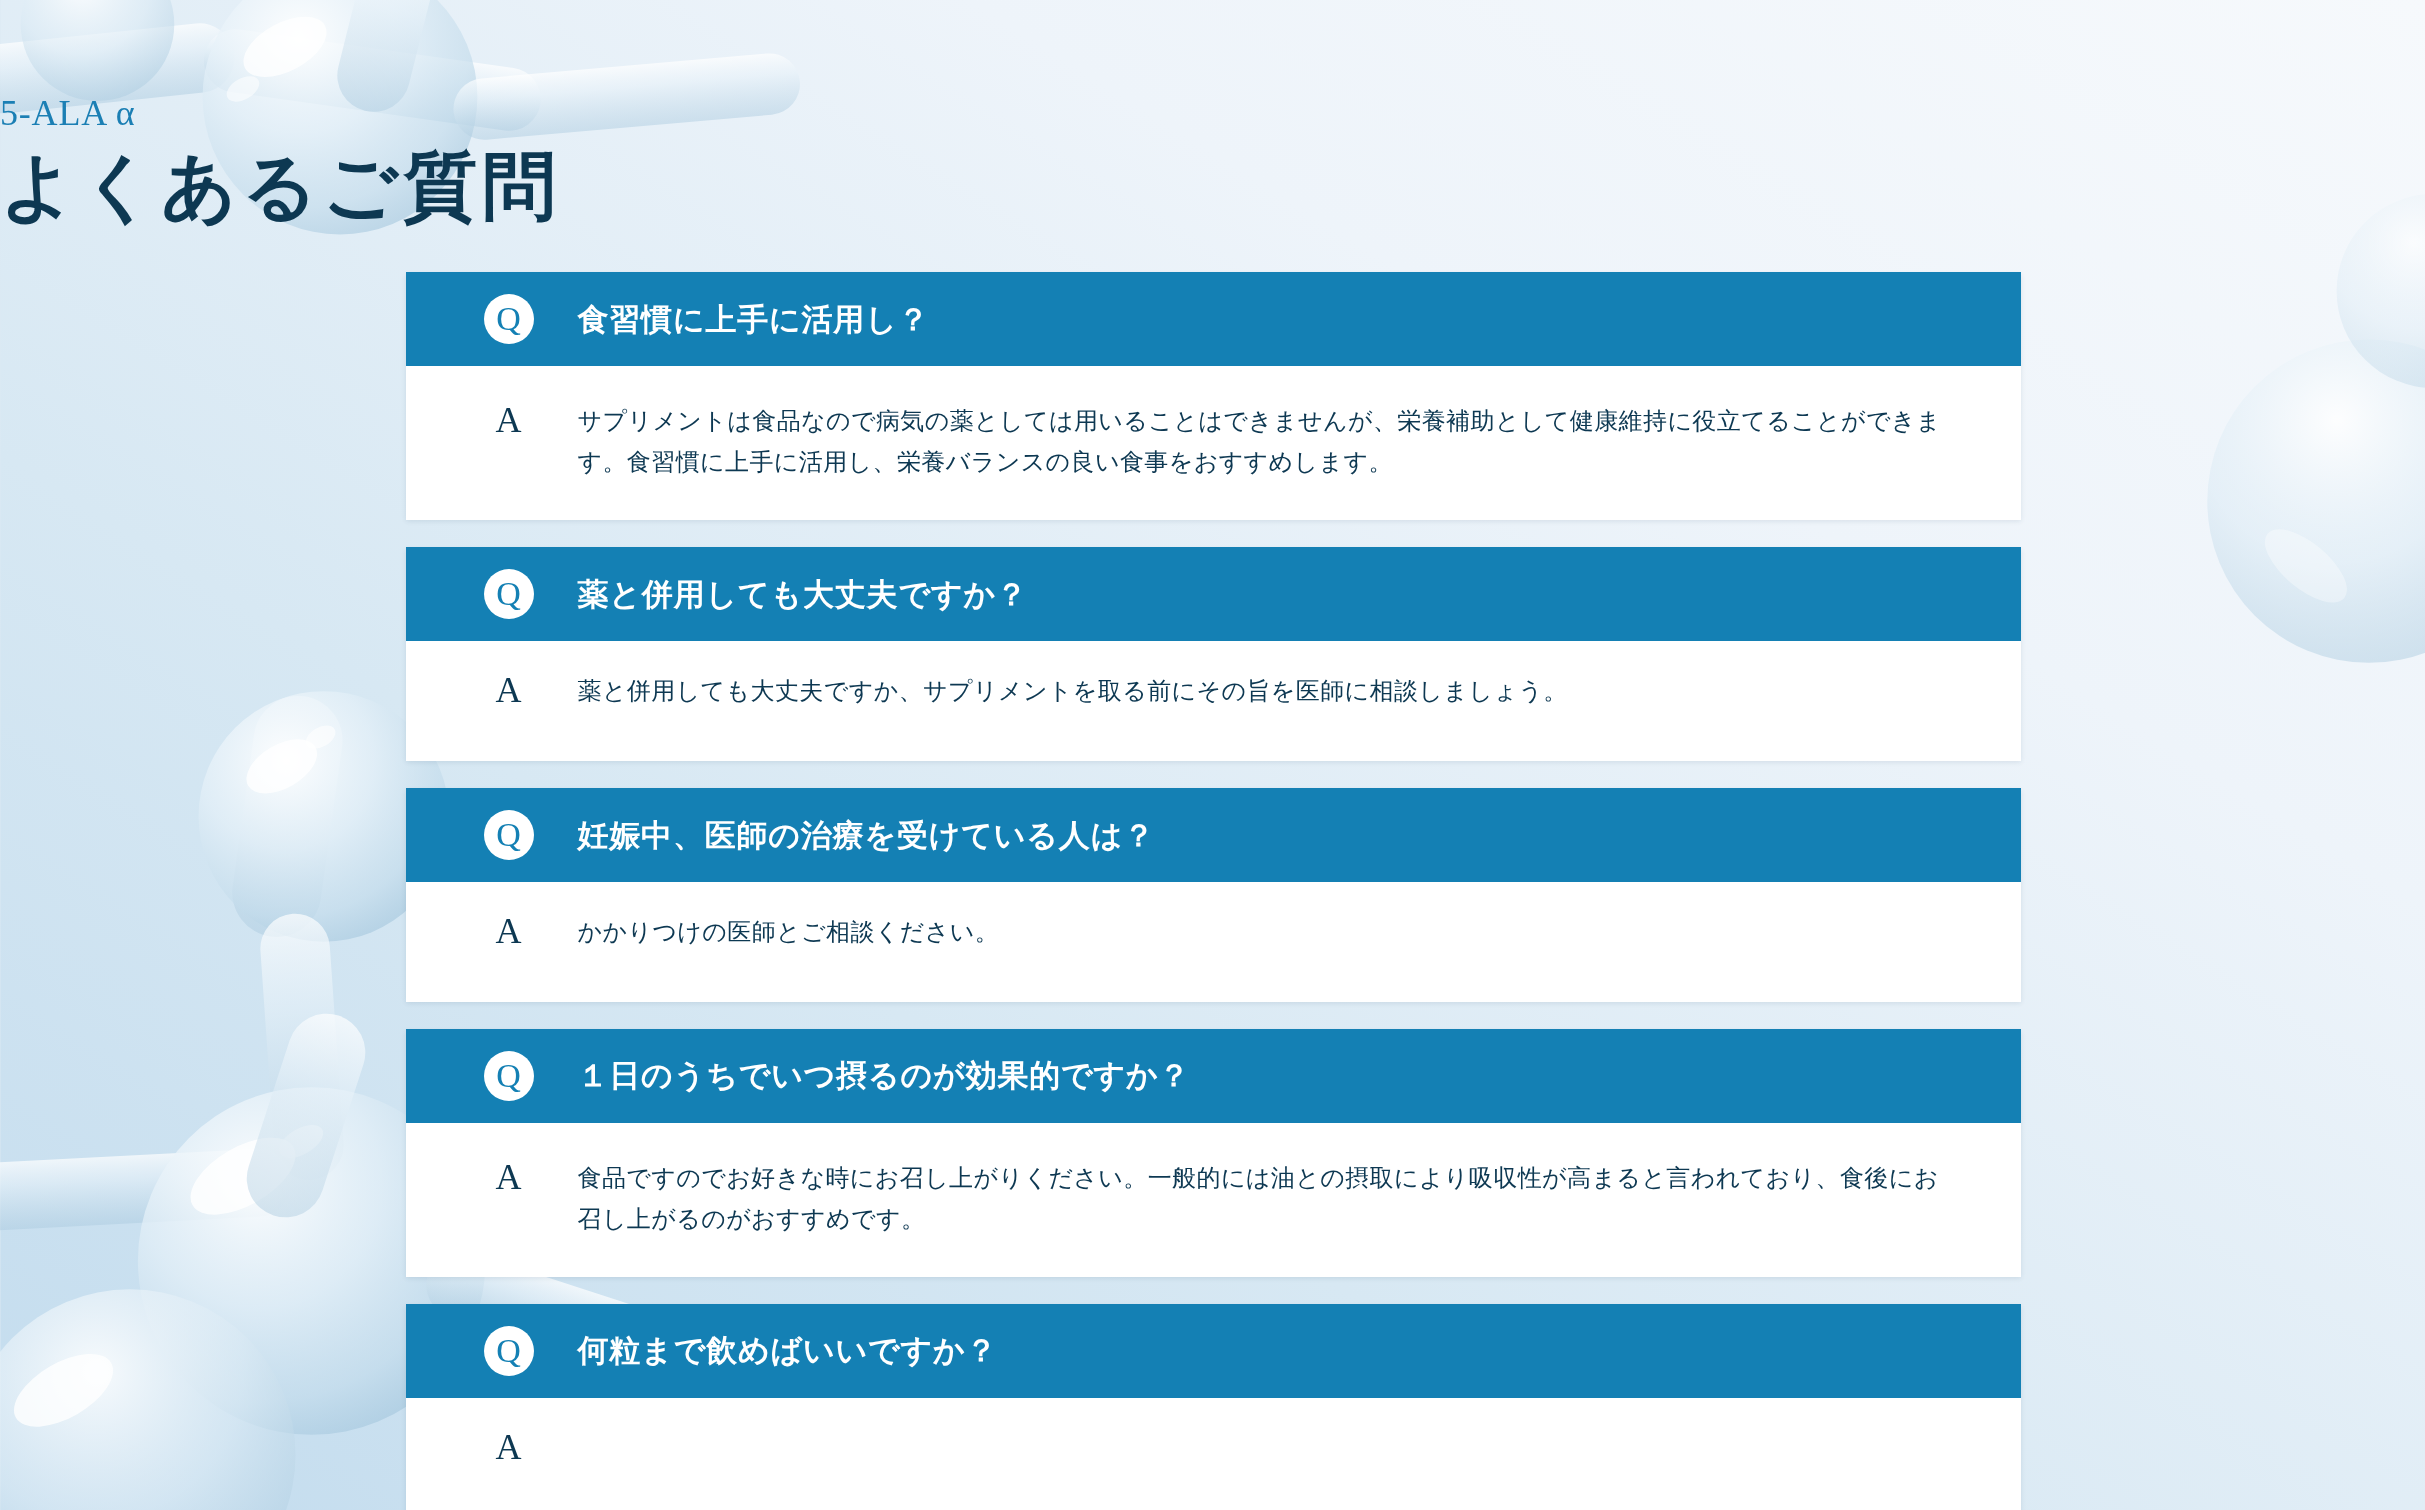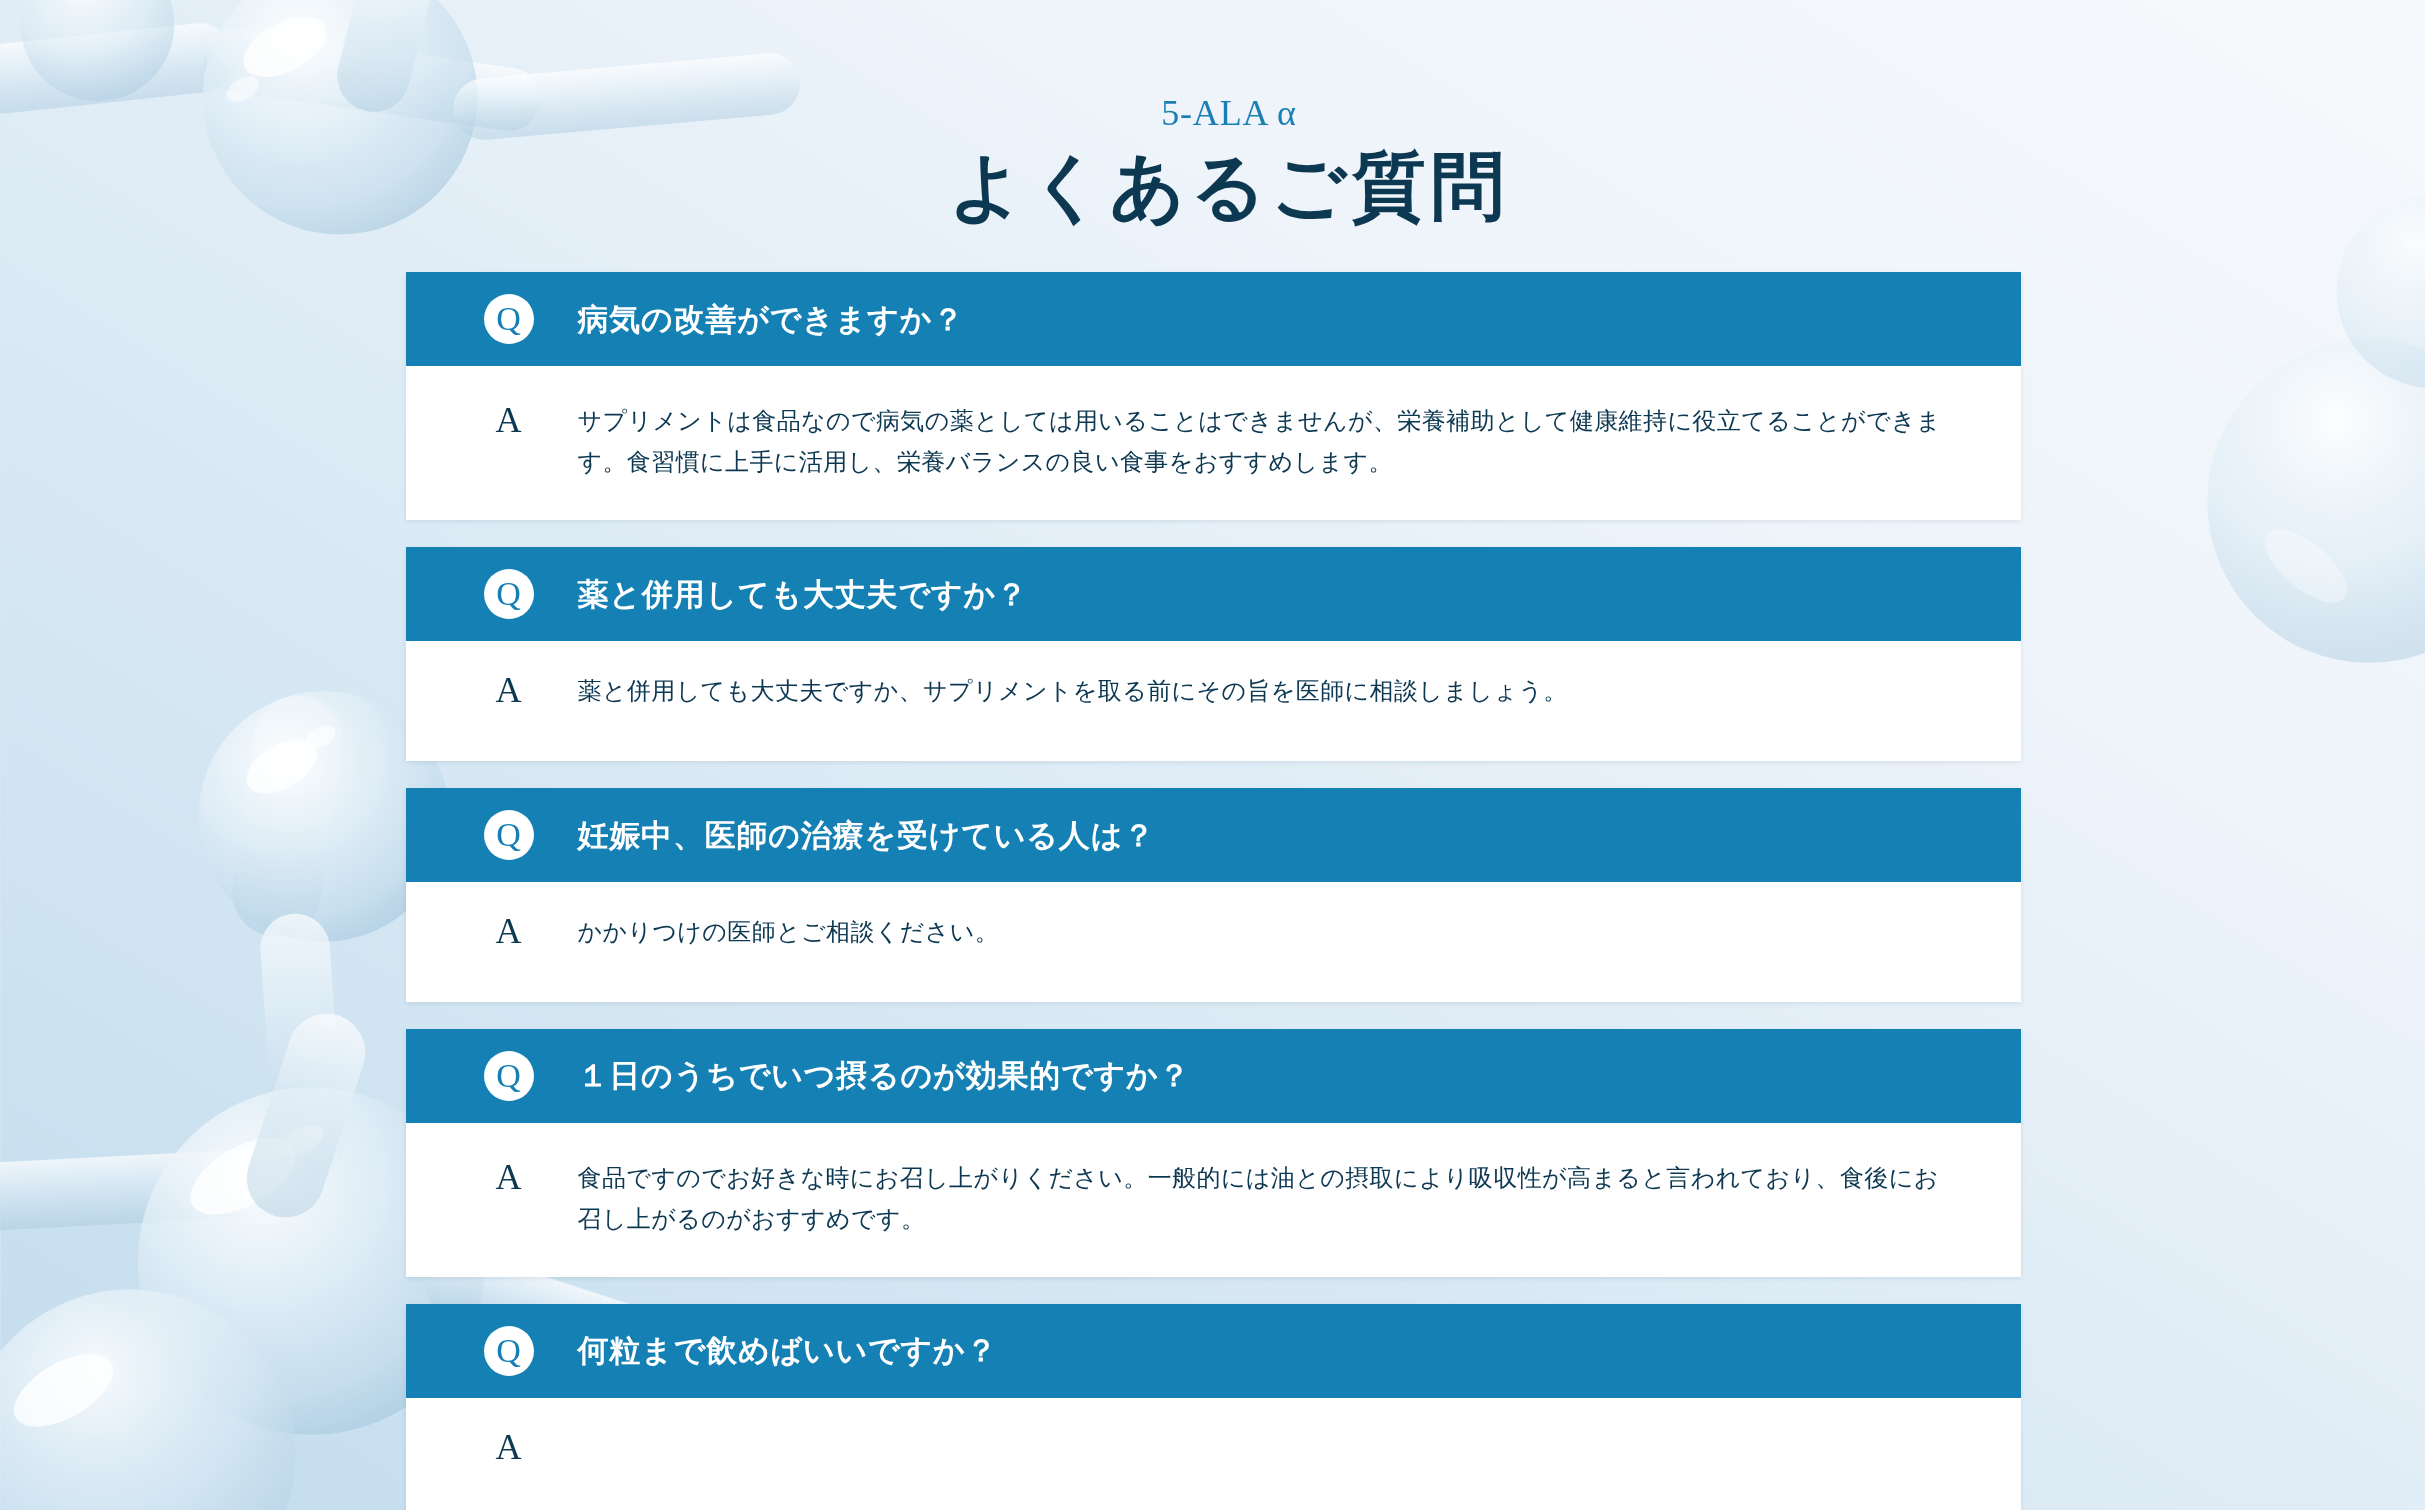--- a/index.html
+++ b/index.html
@@ -12,21 +12,21 @@
   }
 
   
   #bg { position:absolute; inset:0; z-index:0; overflow:hidden; }
   #bg svg { display:block; width:2426px; height:1510px; }
 
   
   #page { position:relative; z-index:2; width:2426px; height:1510px; }
 
   
-  .header { text-align:center; padding-top:95px;padding-left:32px; }
+  .header { padding-top:95px; }
   .eyebrow {
     font-family:"Liberation Serif", serif;
     font-size:36px;
     color:#1b7fb4;
     letter-spacing:0.8px;
     line-height:1;
   }
   .main-title {
     font-family:"Liberation Serif", serif;
     font-size:74px;
@@ -181,21 +181,21 @@
   <div class="header">
     <div class="eyebrow">5-ALA α</div>
     <h1 class="main-title">よくあるご質問</h1>
   </div>
 
   <div class="faq-list">
 
     <div class="faq-item">
       <div class="q-row">
         <span class="q-badge">Q</span>
-        <span class="q-text">病気の改善ができますか？</span>
+        <span class="q-text">食習慣に上手に活用し？</span>
       </div>
       <div class="a-row">
         <span class="a-badge">A</span>
         <span class="a-text">サプリメントは食品なので病気の薬としては用いることはできませんが、栄養補助として健康維持に役立てることができます。食習慣に上手に活用し、栄養バランスの良い食事をおすすめします。</span>
       </div>
     </div>
 
     <div class="faq-item">
       <div class="q-row">
         <span class="q-badge">Q</span>

